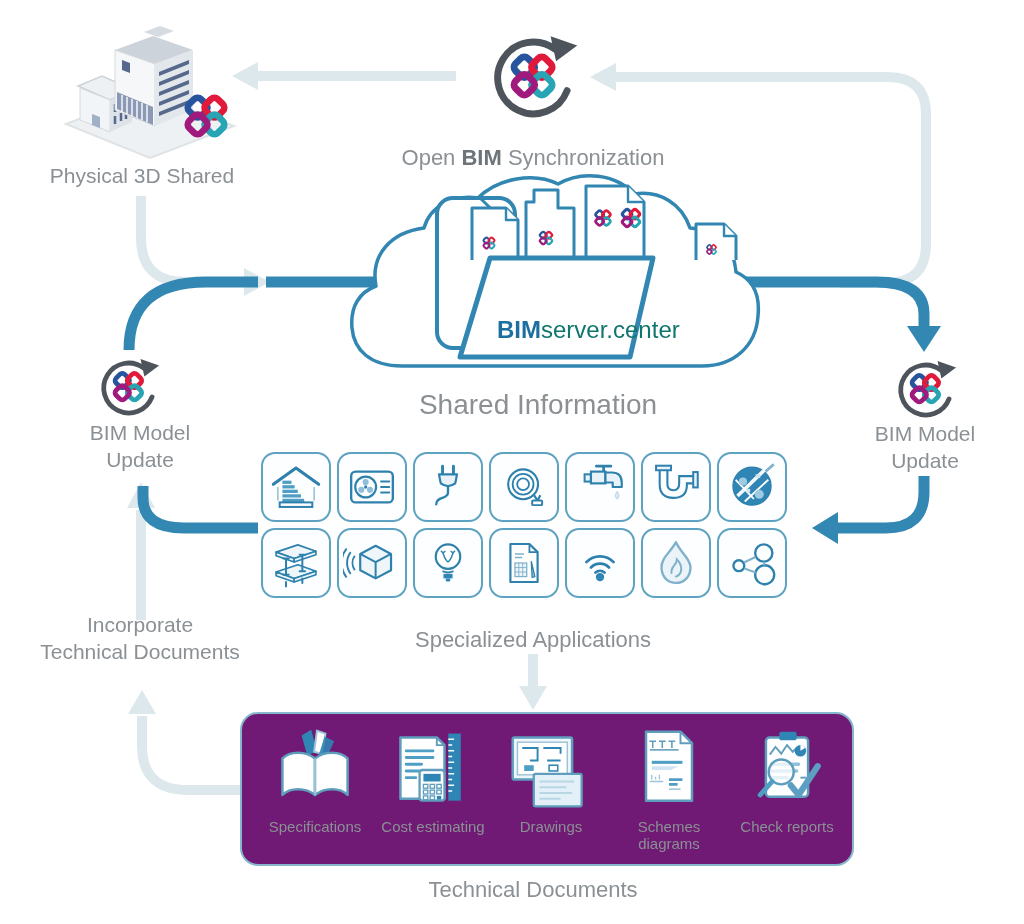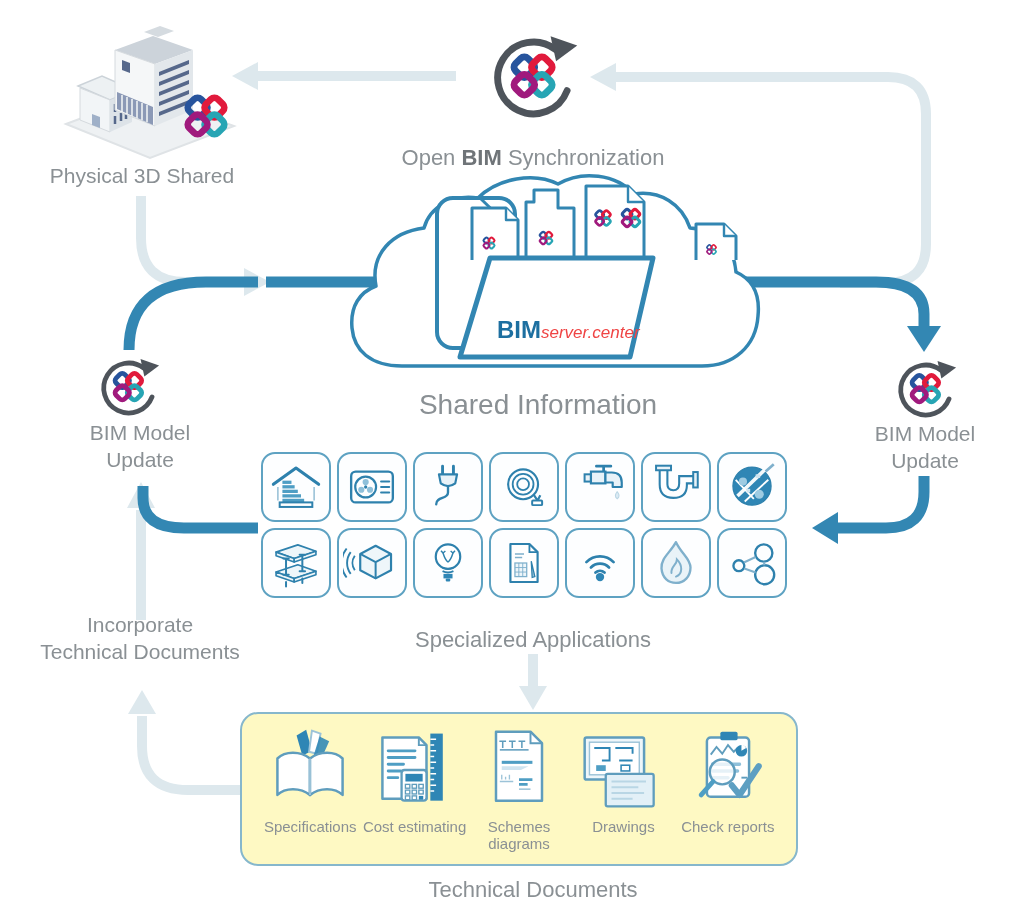--- a/index.html
+++ b/index.html
@@ -8,29 +8,29 @@
   .abs{position:absolute;}
   .lbl{position:absolute;color:#8a9094;font-size:21px;line-height:27px;text-align:center;}
   .lbl b{color:#6f7478;}
   #arrows{position:absolute;left:0;top:0;z-index:1;}
   .z2{z-index:2;}
   .z3{z-index:3;}
   .tilegrid{position:absolute;left:261px;top:452px;display:flex;flex-wrap:wrap;gap:6px;width:532px;z-index:2;}
   .tile{width:70px;height:70px;border:2.4px solid #5ea2c2;border-radius:14px;background:#fdfeff;
         box-sizing:border-box;display:flex;align-items:center;justify-content:center;}
   .tile svg{width:58px;height:58px;}
-  #docbox{position:absolute;left:240px;top:712px;width:558px;height:154px;border:2px solid #86b7cc;
-          border-radius:18px;background:#fef9c3;box-sizing:border-box;z-index:2;
-          display:flex;justify-content:space-between;align-items:flex-start;padding:10px 16px 0 16px;}
+  #docbox{position:absolute;left:240px;top:712px;width:614px;height:154px;border:2px solid #86b7cc;
+          border-radius:18px;background:#701a75;box-sizing:border-box;z-index:2;
+          display:flex;justify-content:space-between;align-items:flex-start;padding:10px 8px 0 16px;}
   .docitem{width:114px;display:flex;flex-direction:column;align-items:center;}
   .docitem svg{width:92px;height:92px;}
   .doclbl{color:#8a9094;font-size:15px;line-height:17px;text-align:center;margin-top:2px;}
   #brand{position:absolute;left:497px;top:316px;z-index:3;white-space:nowrap;}
   #brand .b1{font-weight:bold;font-size:24px;color:#1d6fa0;}
-  #brand .b2{font-size:17px;color:#ef4444;font-style:italic;}
+  #brand .b2{font-size:24px;color:#0f766e;}
 </style>
 </head>
 <body>
 
 <div id="stage">
 
   <svg width="0" height="0" style="position:absolute" aria-hidden="true">
     <defs>
       <symbol id="obim" viewBox="0 0 100 100">
         <g fill="none" stroke-width="11">
@@ -358,53 +358,53 @@
             <rect x="52" y="69" width="4.6" height="4"></rect>
           <rect x="38" y="75" width="4.6" height="4"></rect>
             <rect x="45" y="75" width="4.6" height="4"></rect>
         </g>
         <rect x="52" y="75" width="4.6" height="4" fill="#2f86b5"></rect>
       </svg>
       <div class="doclbl">Cost estimating</div>
     </div>
     <div class="docitem">
       <svg viewBox="0 0 96 96">
+        <rect x="8" y="14" width="62" height="44" rx="2" fill="#eef6fa" stroke="#5f9dbd" stroke-width="2.6"></rect>
+        <rect x="13" y="19" width="52" height="34" fill="#fff" stroke="#9cc3d8" stroke-width="1.5"></rect>
+        <g fill="none" stroke="#2f86b5" stroke-width="2">
+          <path d="M18 25 H34 V38 H26 M40 25 H58 V31 M44 38 H58"></path>
+        </g>
+        <rect x="20" y="43" width="10" height="6" fill="#4f9ec4"></rect>
+        <rect x="46" y="43" width="9" height="6" fill="none" stroke="#2f86b5" stroke-width="1.6"></rect>
+        <rect x="30" y="52" width="50" height="34" rx="2" fill="#e3f0f7" stroke="#5f9dbd" stroke-width="2.4"></rect>
+        <g stroke="#b9d6e5" stroke-width="2">
+          <path d="M36 60 H72 M36 66 H64 M36 72 H70 M36 78 H58"></path>
+        </g>
+      </svg>
+      <div class="doclbl">Drawings</div>
+    </div>
+    <div class="docitem">
+      <svg viewBox="0 0 96 96">
         <path d="M24 8 H60 L72 20 V80 H24 Z" fill="#fff" stroke="#5f9dbd" stroke-width="2.6" stroke-linejoin="round"></path>
         <path d="M60 8 V20 H72" fill="none" stroke="#5f9dbd" stroke-width="2"></path>
         <g fill="none" stroke="#5f9dbd" stroke-width="1.6">
           <path d="M31 25 V18 M27.5 18 H34.5 M41 25 V18 M37.5 18 H44.5 M51 25 V18 M47.5 18 H54.5"></path>
           <path d="M28 27 H58"></path>
         </g>
         <path d="M30 40 H62" stroke="#4f9ec4" stroke-width="3.2"></path>
         <polygon points="30,44 58,44 50,48 30,48" fill="#cfe4f0"></polygon>
         <g fill="none" stroke="#9cc3d8" stroke-width="1.4">
           <path d="M30 58 V53 M34 58 V55 M38 58 V53 M28 60 H42"></path>
         </g>
         <g stroke="#4f9ec4" stroke-width="3">
           <path d="M48 58 H62 M48 63 H57"></path>
         </g>
         <path d="M48 68 H60" stroke="#9cc3d8" stroke-width="1.6"></path>
       </svg>
       <div class="doclbl">Schemes diagrams</div>
-    </div>
-    <div class="docitem">
-      <svg viewBox="0 0 96 96">
-        <rect x="8" y="14" width="62" height="44" rx="2" fill="#eef6fa" stroke="#5f9dbd" stroke-width="2.6"></rect>
-        <rect x="13" y="19" width="52" height="34" fill="#fff" stroke="#9cc3d8" stroke-width="1.5"></rect>
-        <g fill="none" stroke="#2f86b5" stroke-width="2">
-          <path d="M18 25 H34 V38 H26 M40 25 H58 V31 M44 38 H58"></path>
-        </g>
-        <rect x="20" y="43" width="10" height="6" fill="#4f9ec4"></rect>
-        <rect x="46" y="43" width="9" height="6" fill="none" stroke="#2f86b5" stroke-width="1.6"></rect>
-        <rect x="30" y="52" width="50" height="34" rx="2" fill="#e3f0f7" stroke="#5f9dbd" stroke-width="2.4"></rect>
-        <g stroke="#b9d6e5" stroke-width="2">
-          <path d="M36 60 H72 M36 66 H64 M36 72 H70 M36 78 H58"></path>
-        </g>
-      </svg>
-      <div class="doclbl">Drawings</div>
     </div>
     <div class="docitem">
       <svg viewBox="0 0 96 96">
         <rect x="26" y="14" width="44" height="62" rx="4" fill="#fff" stroke="#5f9dbd" stroke-width="2.6"></rect>
         <rect x="40" y="8" width="18" height="9" rx="2" fill="#2f86b5"></rect>
         <polyline points="30,32 36,24 42,31 48,22 54,29 58,25" fill="none" stroke="#5f9dbd" stroke-width="2"></polyline>
         <circle cx="62" cy="28" r="6" fill="#2f86b5"></circle>
         <path d="M62 28 L62 21 A7 7 0 0 1 67 25 Z" fill="#fff"></path>
         <g stroke="#8fc0da" stroke-width="3.6" stroke-linecap="round">
           <path d="M32 42 H60 M32 49 H58 M32 56 H48"></path>

